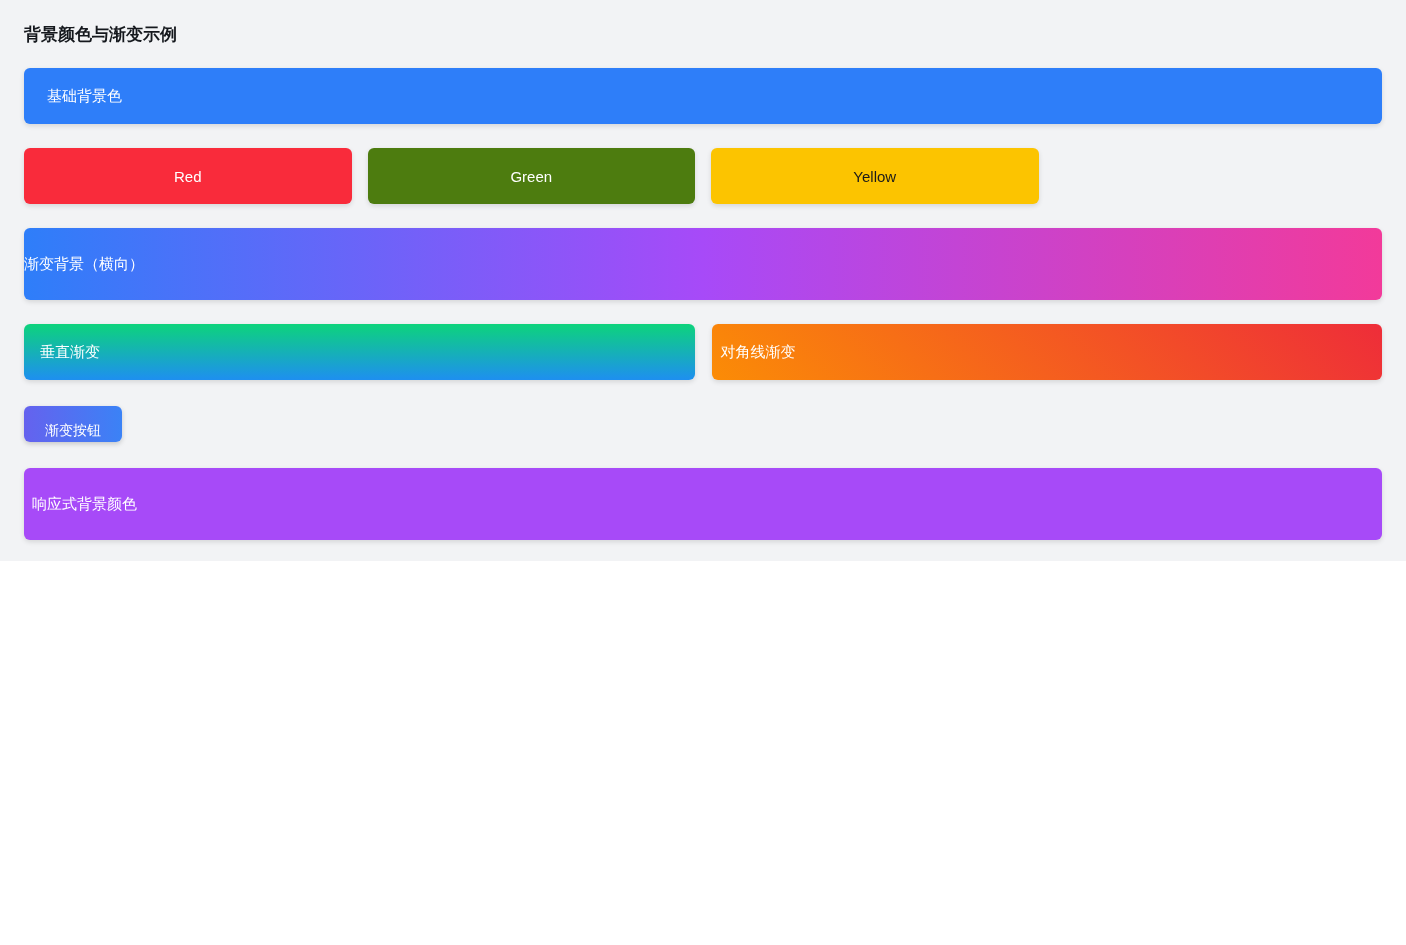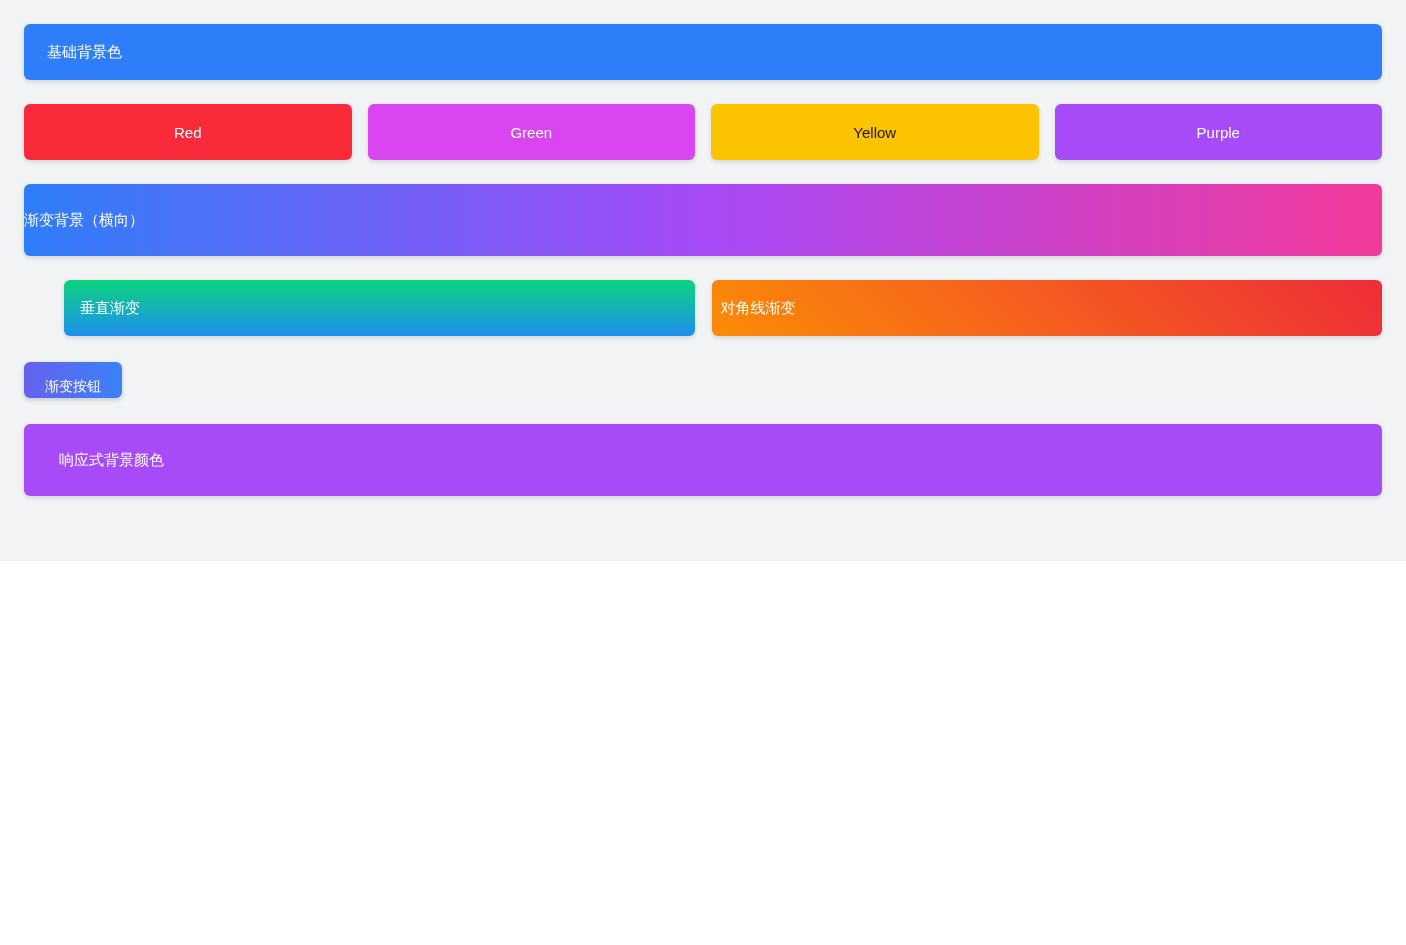--- a/index.html
+++ b/index.html
@@ -45,39 +45,38 @@
     height: 56px;
     border-radius: 6px;
     display: flex;
     align-items: center;
     justify-content: center;
     font-size: 15px;
     color: #ffffff;
     box-shadow: 0 2px 5px rgba(0,0,0,0.12);
   }
   .swatch-red    { background: #f92b3b; }
-  .swatch-green  { background: #d946ef; }
+  .swatch-green  { background: #4d7c0f; }
   .swatch-yellow { background: #fcc400; color: #1a1a1a; text-align: right; }
   .swatch-purple { background: #a74af8; }
   .bar-hgrad {
     height: 72px;
     background: linear-gradient(90deg, #2e7ef9 0%, #a74af8 50%, #f23a9a 100%);
   }
   .two-col {
     display: grid;
     grid-template-columns: 1fr 1fr;
     gap: 17px;
     margin-bottom: 26px;
   }
   .bar-vgrad {
     height: 56px;
     background: linear-gradient(180deg, #0dd37c 0%, #1e8ff0 100%);
     padding-left: 16px;
     margin-bottom: 0;
-    margin-left: 40px;
   }
   .bar-diag {
     height: 56px;
     background: linear-gradient(45deg, #fb8c06 0%, #ee2d39 100%);
     padding-left: 9px;
     margin-bottom: 0;
   }
   .btn-row { margin-bottom: 26px; }
   .gradient-button {
     height: 36px;
@@ -87,46 +86,44 @@
     background: linear-gradient(90deg, #6562ee 0%, #3b82f6 100%);
     color: #ffffff;
     font-size: 14px;
     font-family: "Liberation Sans", "DejaVu Sans", sans-serif;
     cursor: pointer;
     box-shadow: 0 2px 5px rgba(0,0,0,0.18);
   }
   .bar-responsive {
     height: 72px;
     background: #a74af8;
-    padding-left: 35px;
+    padding-left: 8px;
     margin-bottom: 0;
   }
 </style>
 </head>
 <body>
 
 <div class="demo-section">
 
+  <div class="page-title">背景颜色与渐变示例</div>
 
   <div class="bar bar-basic">
     <span>基础背景色</span>
   </div>
 
   <div class="swatch-row">
     <div class="swatch swatch-red">
       <span>Red</span>
     </div>
     <div class="swatch swatch-green">
       <span>Green</span>
     </div>
     <div class="swatch swatch-yellow">
       <span>Yellow</span>
-    </div>
-    <div class="swatch swatch-purple">
-      <span>Purple</span>
     </div>
   </div>
 
   <div class="bar bar-hgrad">
     <span>渐变背景（横向）</span>
   </div>
 
   <div class="two-col">
     <div class="bar bar-vgrad">
       <span>垂直渐变</span>

